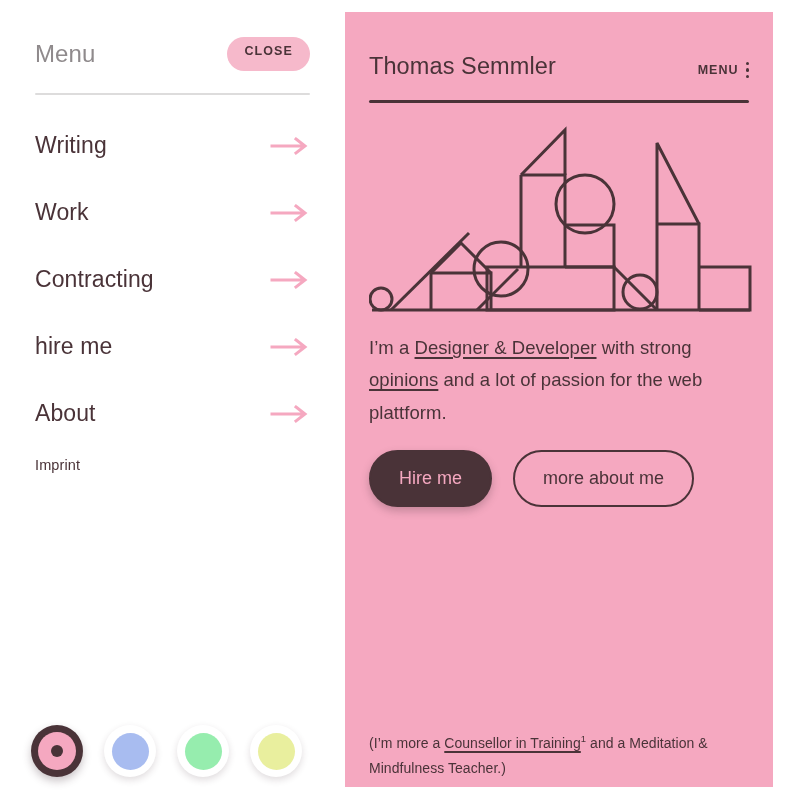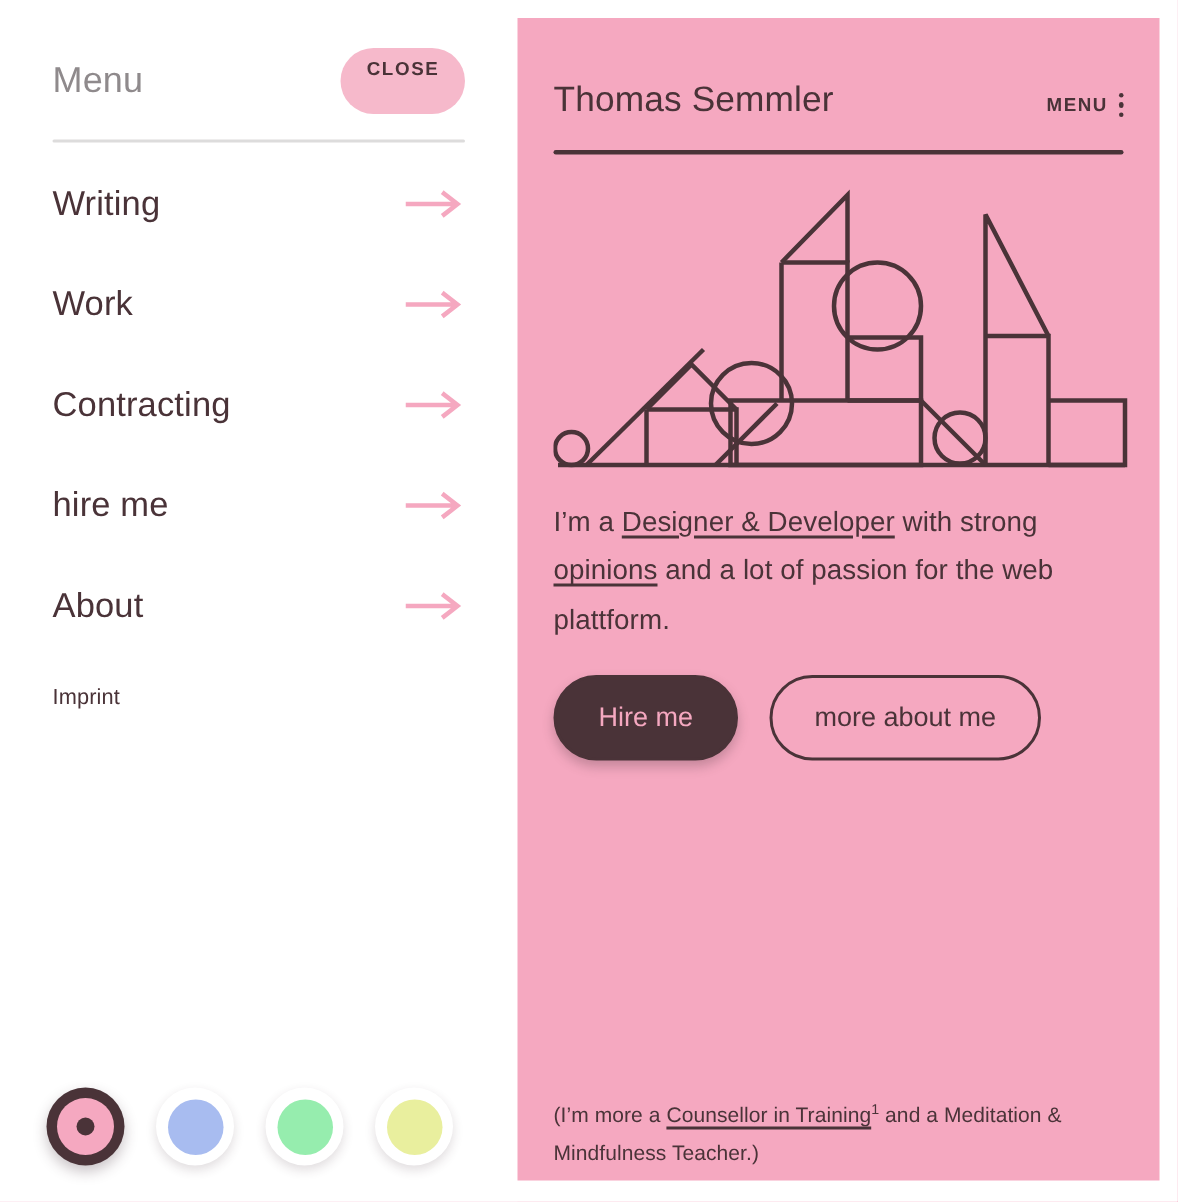--- a/index.html
+++ b/index.html
@@ -46,42 +46,42 @@
     font-weight: 400;
     color: #8f8a8c;
     letter-spacing: 0.1px;
   }
 
   .close-pill {
     background: #f6b9cb;
     color: #4a3338;
     border: none;
     border-radius: 999px;
-    padding: 8px 17px 23px 17px;
+    padding: 8px 17px 13px 17px;
     font-family: inherit;
     font-size: 12.5px;
     font-weight: 700;
     letter-spacing: 1.1px;
     cursor: pointer;
     line-height: 1;
   }
 
   .menu-divider {
     position: absolute;
     left: 35px; right: 35px;
     top: 93px;
     height: 2px;
     background: #dddcdc;
     border-radius: 2px;
   }
 
   .nav {
     position: absolute;
     left: 35px; right: 35px;
-    top: 102px;
+    top: 112px;
   }
 
   .nav-item {
     display: flex;
     align-items: center;
     justify-content: space-between;
     height: 67px;
     text-decoration: none;
     cursor: pointer;
   }

